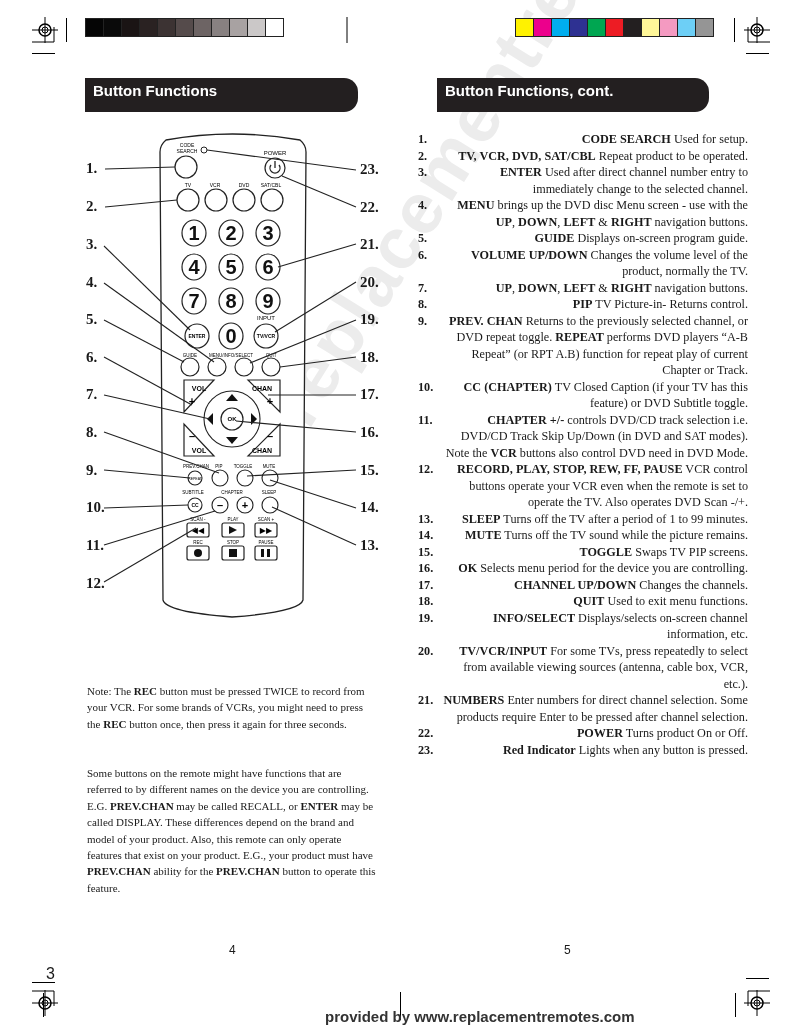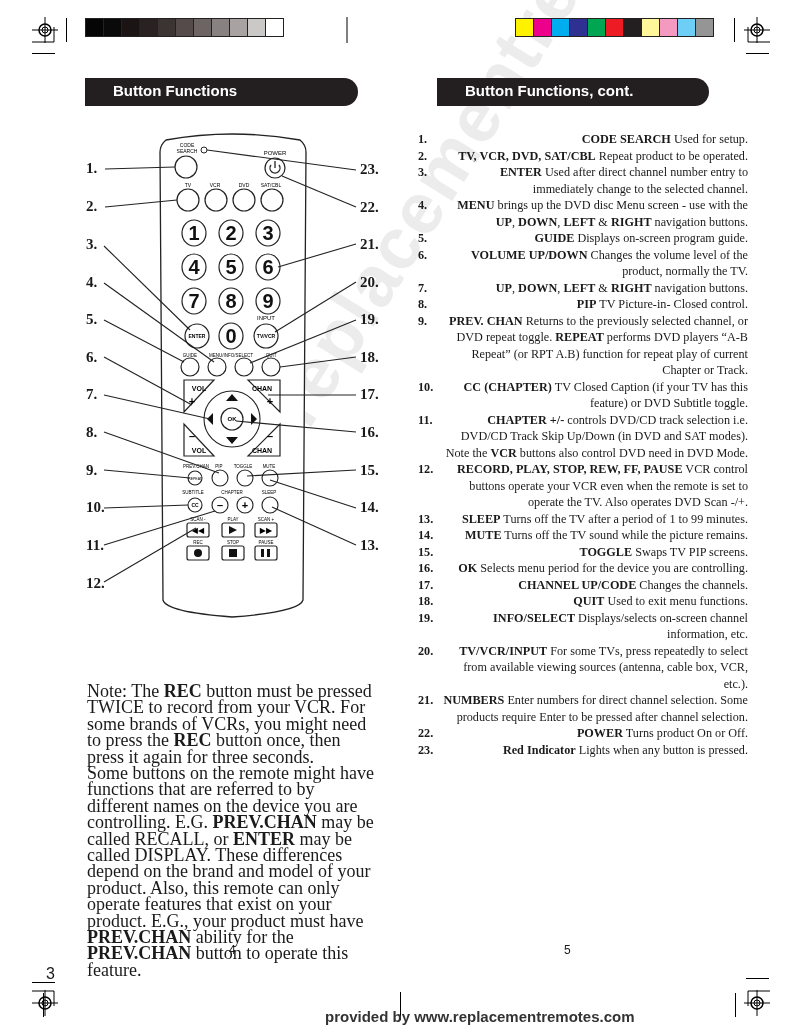--- a/index.html
+++ b/index.html
@@ -2,28 +2,28 @@
 <html><head>
 <meta charset="utf-8">
 <style>
   html,body{margin:0;padding:0;background:#fff;}
   body{width:800px;height:1036px;position:relative;overflow:hidden;font-family:"Liberation Serif",serif;color:#1a1a1a;}
   .abs{position:absolute;}
   .reg{position:absolute;width:26px;height:26px;}
   .strip{position:absolute;top:18px;height:17px;display:flex;border:1px solid #222;}
   .strip span{display:block;width:17px;height:17px;border-right:1px solid #222;}
   .strip span:last-child{border-right:none;}
-  .header-bar{position:absolute;top:78px;height:28px;background:#231f20;border-radius:0 14px 14px 0;color:#fff;font-family:"Liberation Sans",sans-serif;font-weight:bold;font-size:15px;line-height:26px;box-sizing:border-box;padding-left:28px;}
+  .header-bar{position:absolute;top:78px;height:34px;background:#231f20;border-radius:0 14px 14px 0;color:#fff;font-family:"Liberation Sans",sans-serif;font-weight:bold;font-size:15px;line-height:26px;box-sizing:border-box;padding-left:8px;}
   .callout{position:absolute;font-weight:bold;font-size:15px;font-family:"Liberation Serif",serif;}
   .list{position:absolute;left:418px;top:131px;width:330px;font-size:12.2px;line-height:16.5px;}
   .li{display:flex;}
   .li .n{width:23px;flex:0 0 23px;font-weight:bold;}
   .li .t{flex:1;text-align:right;}
   .li b{font-weight:bold;}
-  .note{position:absolute;left:87px;width:290px;font-size:18px;line-height:16.4px;}
+  .note{position:absolute;left:87px;width:290px;font-size:11px;line-height:16.4px;}
   .pgnum{position:absolute;font-family:"Liberation Sans",sans-serif;font-size:12px;}
   .footer{position:absolute;left:325px;top:1008px;font-family:"Liberation Sans",sans-serif;font-weight:bold;font-size:15px;color:#333;}
   .wm{position:absolute;left:150px;top:560px;font-family:"Liberation Sans",sans-serif;font-weight:bold;font-size:72px;color:#ececec;transform:rotate(-58deg);transform-origin:left top;white-space:nowrap;letter-spacing:2px;z-index:0;}
   .z1{z-index:1;}
   svg text{font-family:"Liberation Sans",sans-serif;}
 </style>
 </head>
 <body>
 
 <div class="wm">www.replacementremotes.com</div>
@@ -284,21 +284,21 @@
     <div class="li">
       <span class="n">6.</span>
       <span class="t"><b>VOLUME UP/DOWN</b><span> Changes the volume level of the product, normally the TV.</span></span>
     </div>
     <div class="li">
       <span class="n">7.</span>
       <span class="t"><b>UP</b><span>, </span><b>DOWN</b><span>, </span><b>LEFT</b><span> &amp; </span><b>RIGHT</b><span> navigation buttons.</span></span>
     </div>
     <div class="li">
       <span class="n">8.</span>
-      <span class="t"><b>PIP</b><span> TV Picture-in- Closed control.</span></span>
+      <span class="t"><b>PIP</b><span> TV Picture-in- Returns control.</span></span>
     </div>
     <div class="li">
       <span class="n">9.</span>
       <span class="t"><b>PREV. CHAN</b><span> Returns to the previously selected channel, or DVD repeat toggle. </span><b>REPEAT</b><span> performs DVD players “A-B Repeat” (or RPT A.B) function for repeat play of current Chapter or Track.</span></span>
     </div>
     <div class="li">
       <span class="n">10.</span>
       <span class="t"><b>CC (CHAPTER)</b><span> TV Closed Caption (if your TV has this feature) or DVD Subtitle toggle.</span></span>
     </div>
     <div class="li">
@@ -320,21 +320,21 @@
     <div class="li">
       <span class="n">15.</span>
       <span class="t"><b>TOGGLE</b><span> Swaps TV PIP screens.</span></span>
     </div>
     <div class="li">
       <span class="n">16.</span>
       <span class="t"><b>OK</b><span> Selects menu period for the device you are controlling.</span></span>
     </div>
     <div class="li">
       <span class="n">17.</span>
-      <span class="t"><b>CHANNEL UP/CODE</b><span> Changes the channels.</span></span>
+      <span class="t"><b>CHANNEL UP/DOWN</b><span> Changes the channels.</span></span>
     </div>
     <div class="li">
       <span class="n">18.</span>
       <span class="t"><b>QUIT</b><span> Used to exit menu functions.</span></span>
     </div>
     <div class="li">
       <span class="n">19.</span>
       <span class="t"><b>INFO/SELECT</b><span> Displays/selects on-screen channel information, etc.</span></span>
     </div>
     <div class="li">

